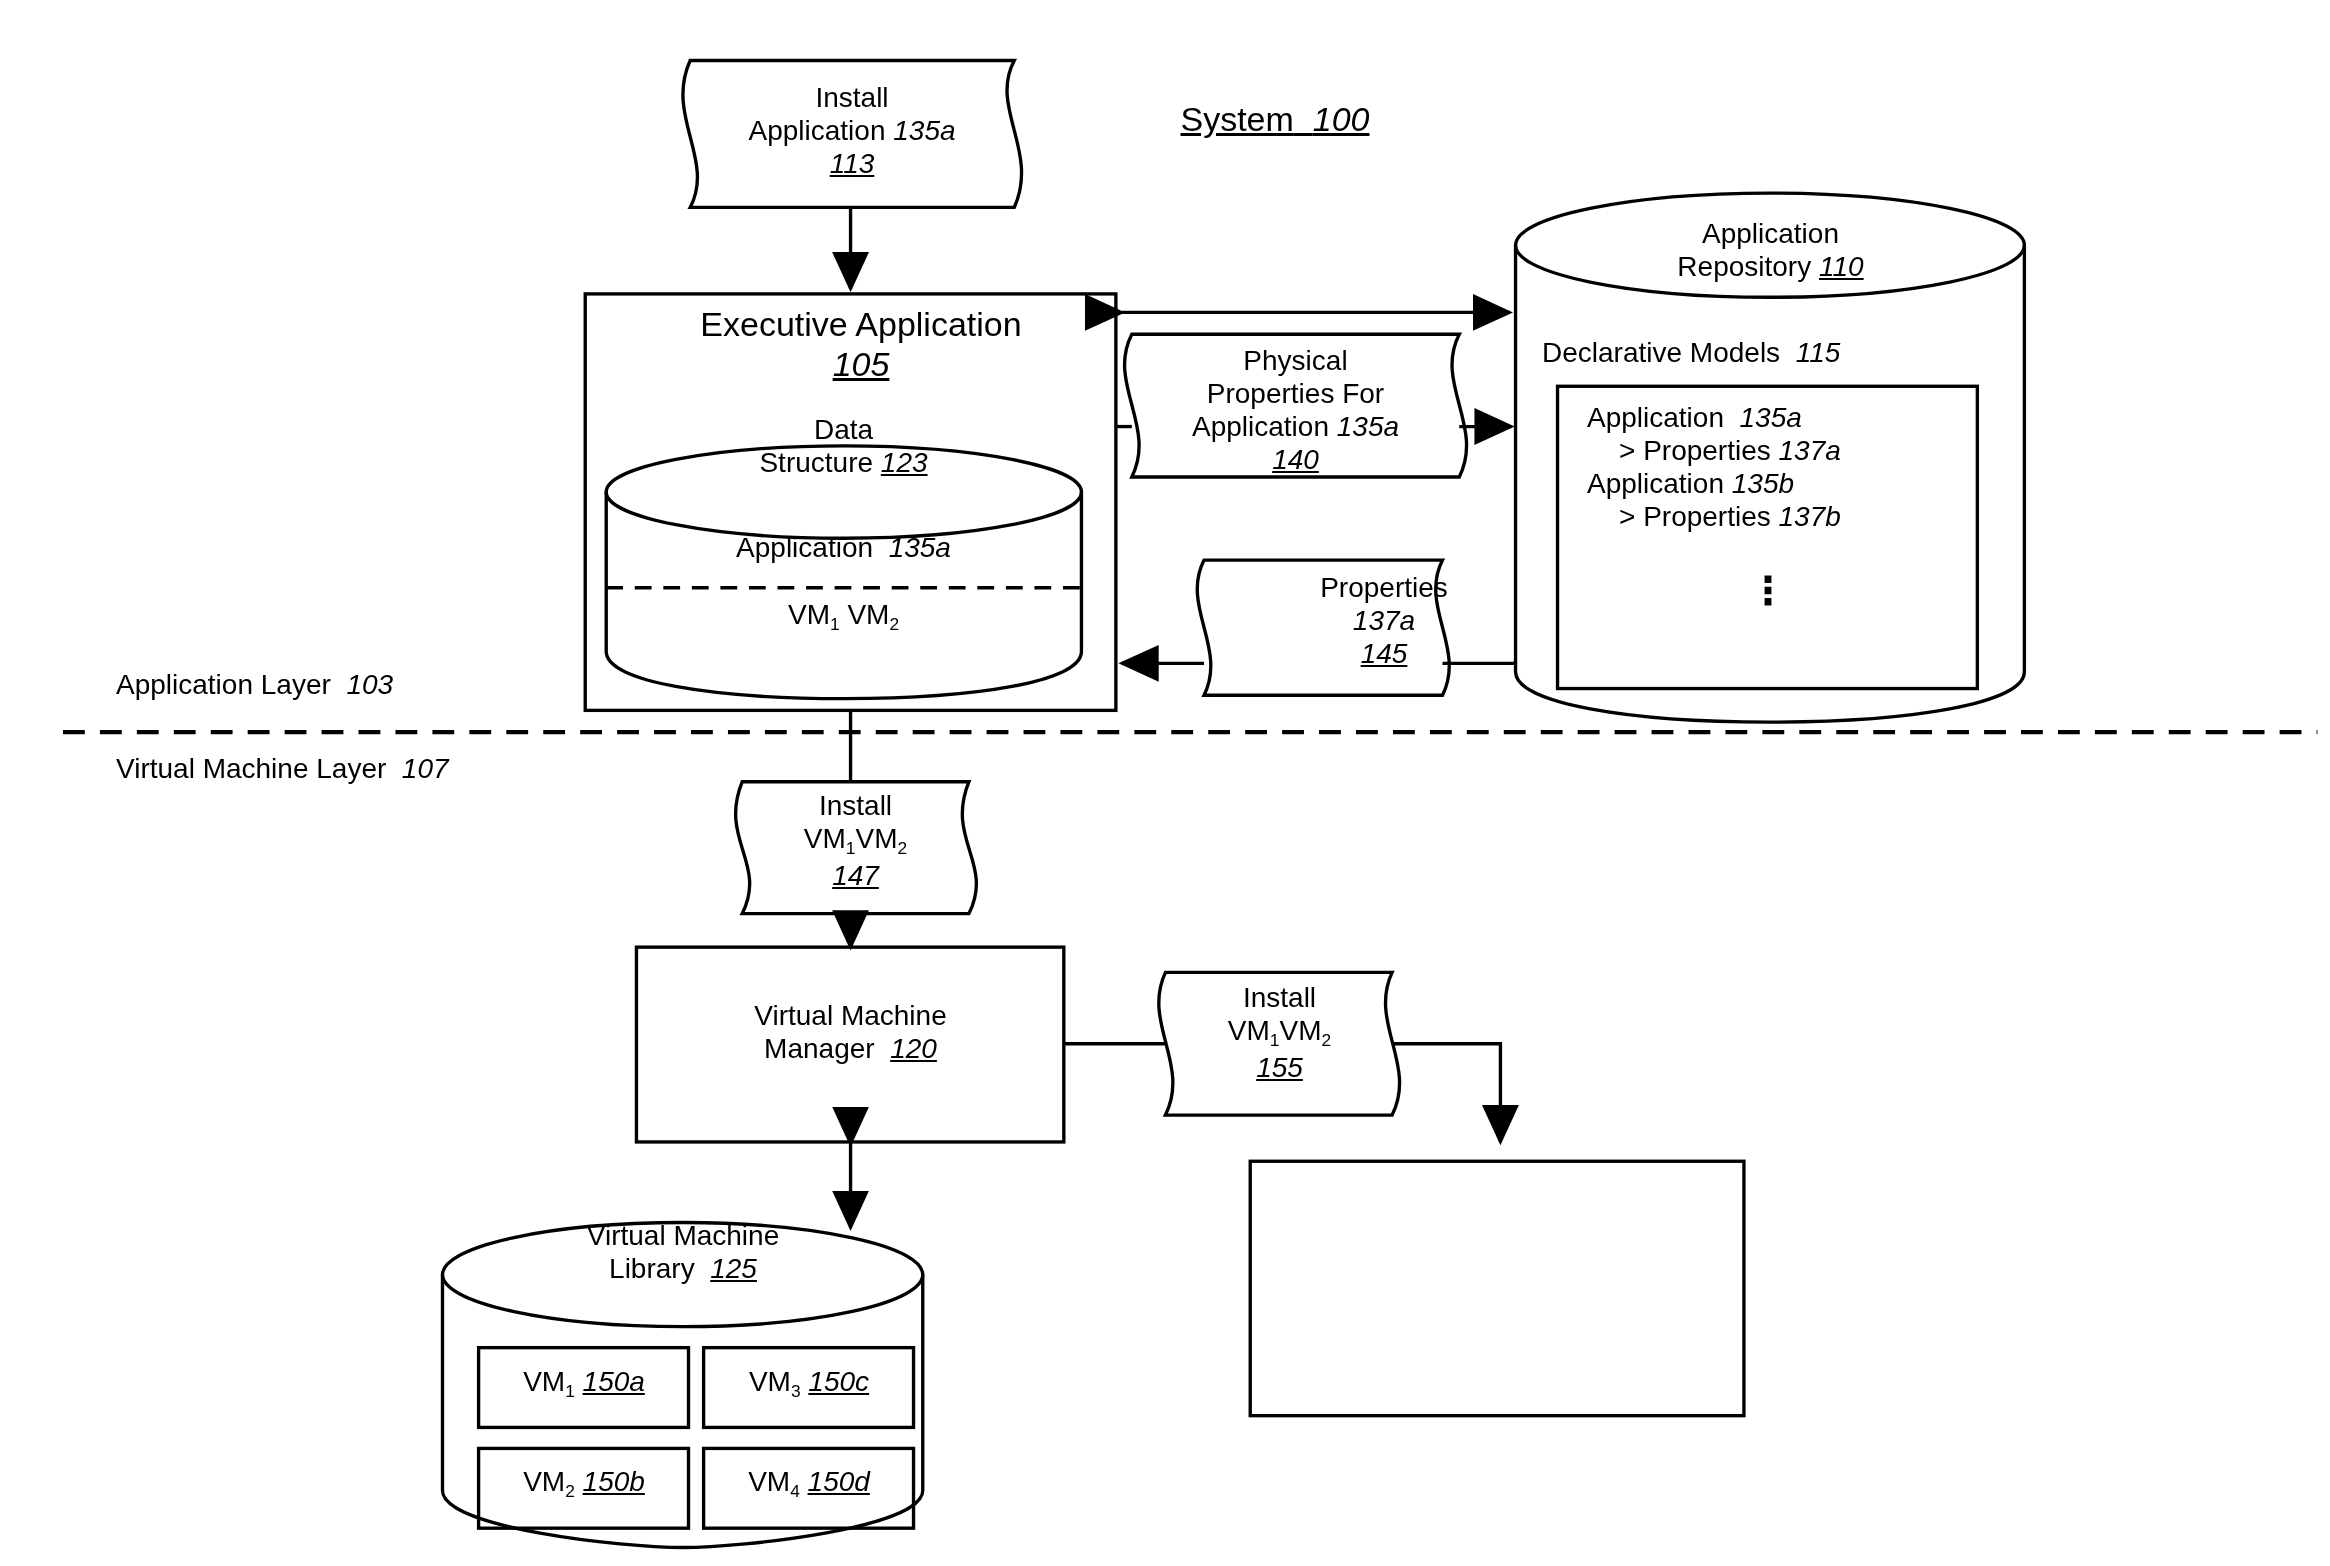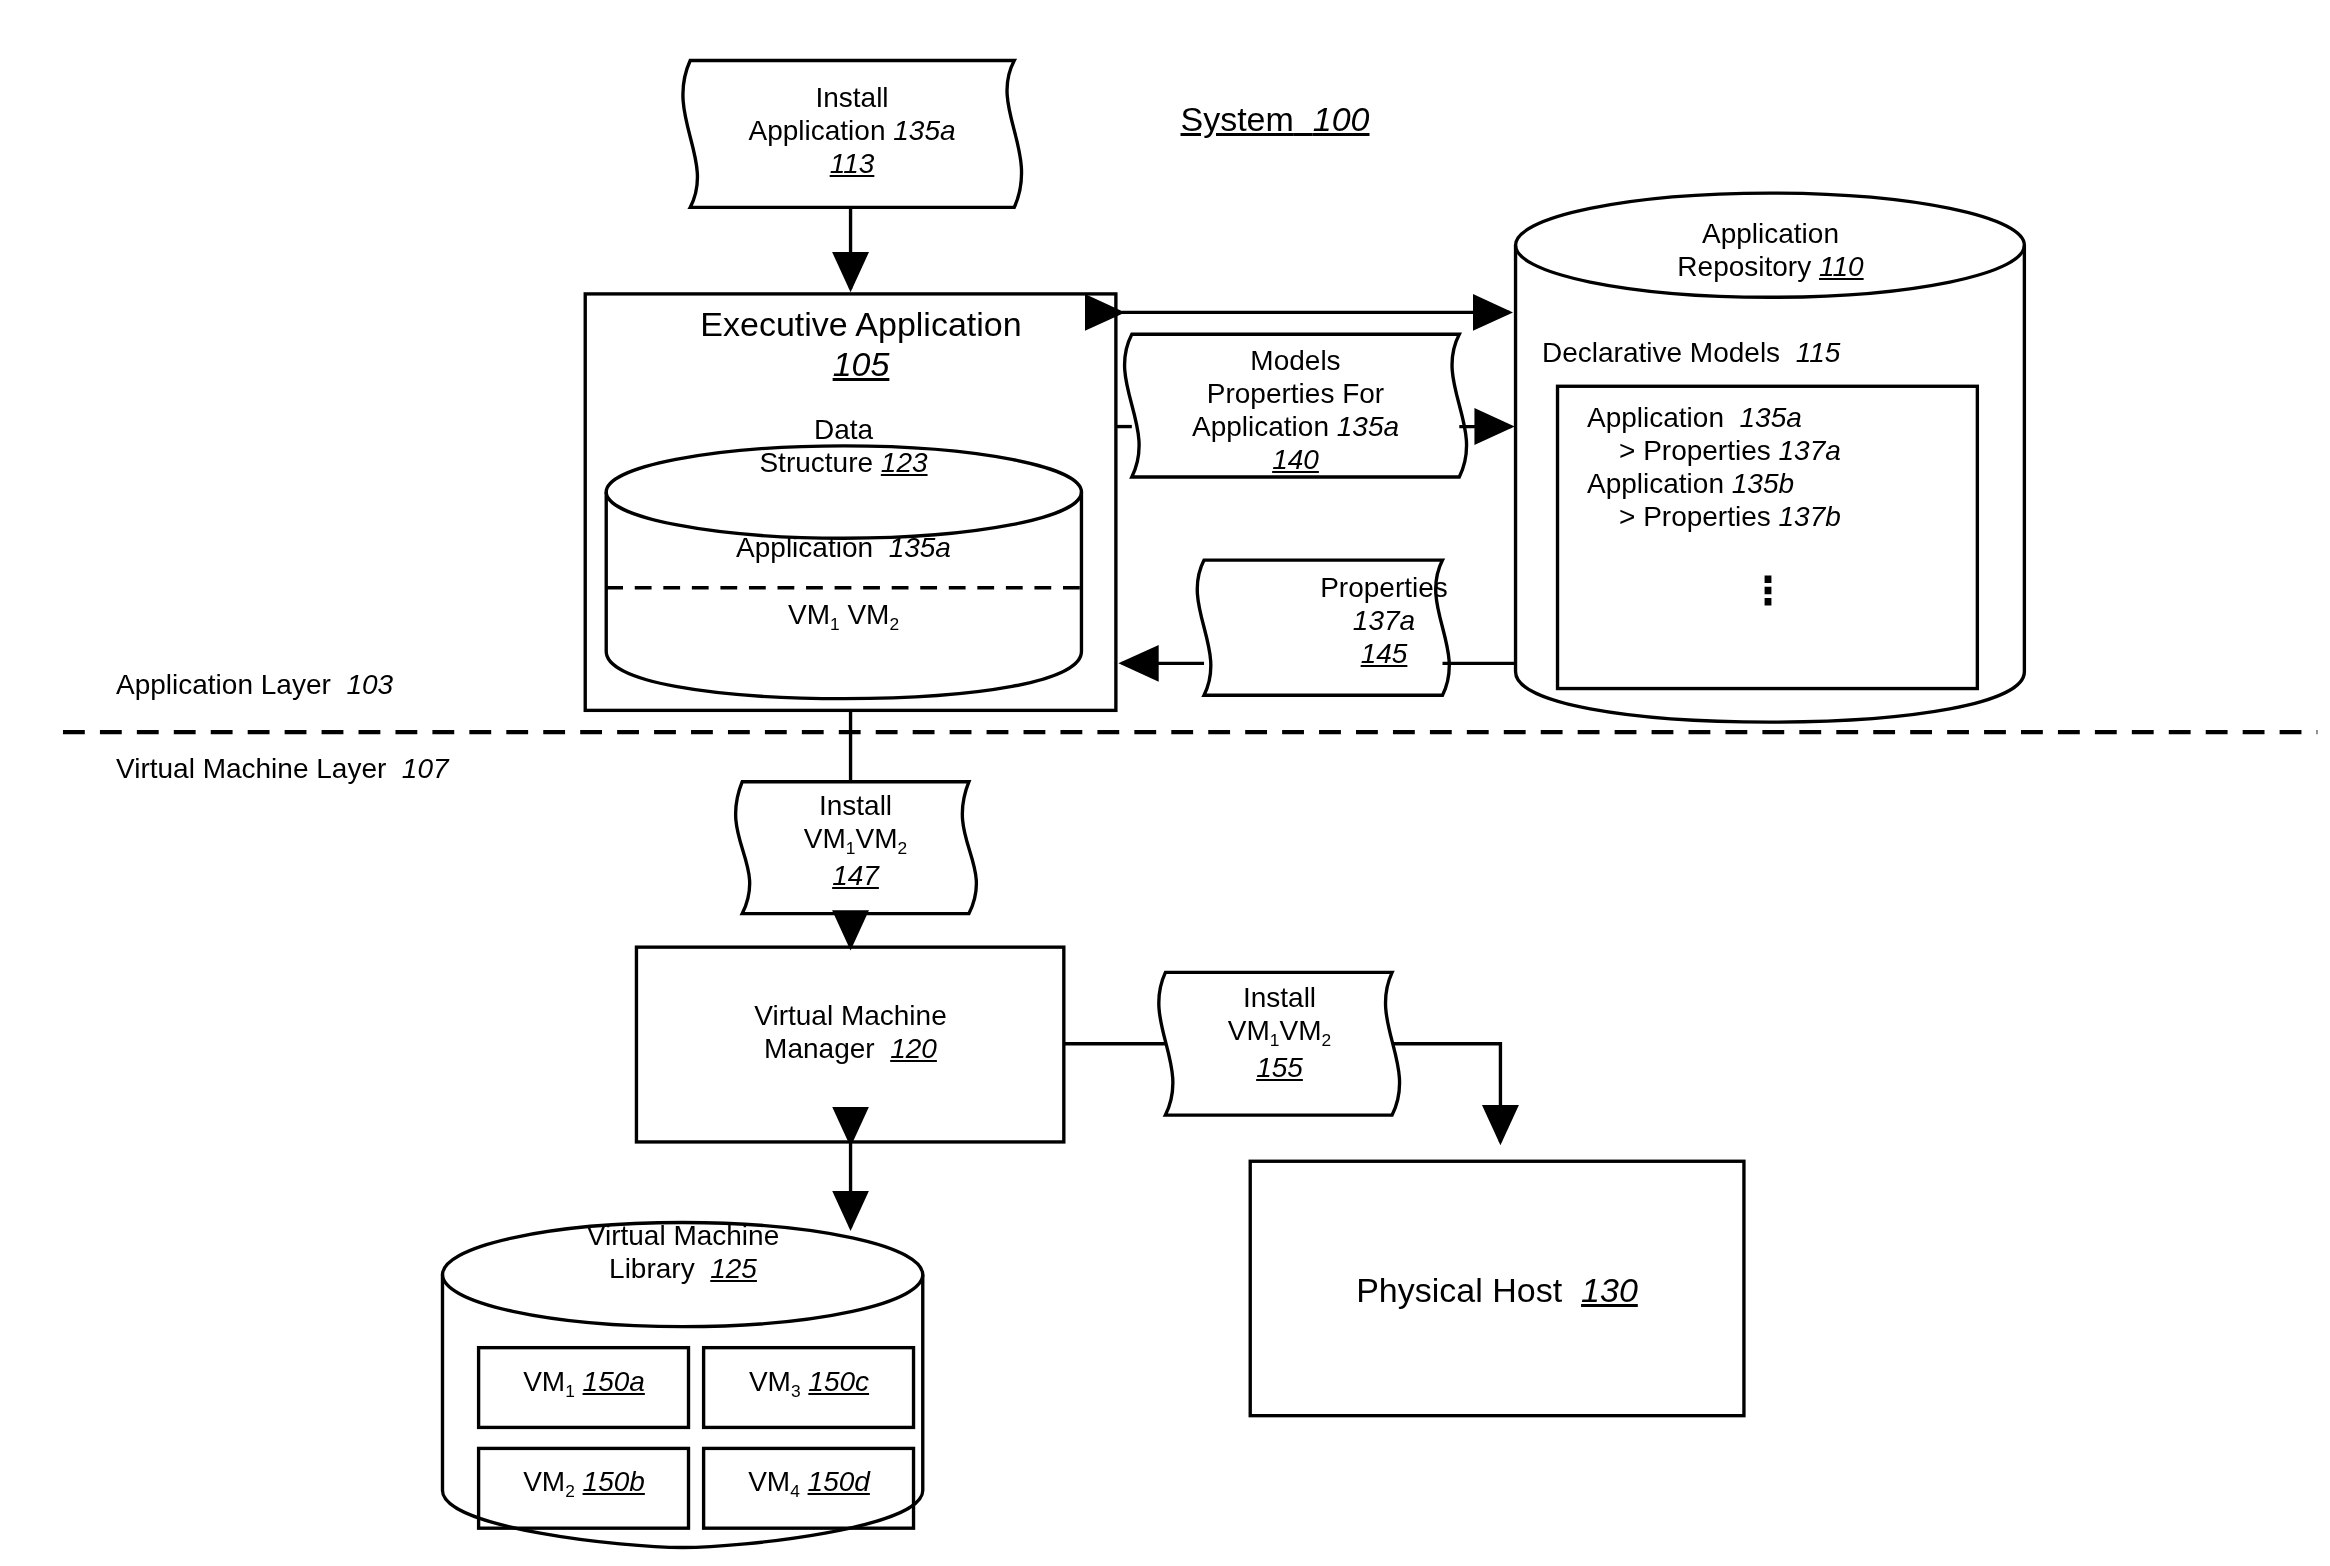--- a/index.html
+++ b/index.html
@@ -136,21 +136,21 @@
     <span>Application</span>&nbsp;&nbsp;<span class="i">135a</span>
   </div>
 
   <div class="abs ctr t lbl" style="left:606px;top:598px;width:475px;">
     <div>
       <span>VM</span><sub>1</sub>&nbsp;<span>VM</span><sub>2</sub>
     </div>
   </div>
 
   <div class="abs ctr t lbl" style="left:1132px;top:344px;width:327px;">
-    <div>Models</div>
+    <div>Physical</div>
     <div>Properties For</div>
     <div>
       <span>Application</span>&nbsp;<span class="i">135a</span>
     </div>
     <div class="u">140</div>
   </div>
 
   <div class="abs ctr t lbl" style="left:1265px;top:571px;width:238px;">
     <div>Properties</div>
     <div class="i">137a</div>
@@ -207,23 +207,20 @@
   </div>
 
   <div class="abs ctr t lbl" style="left:1166px;top:981px;width:227px;">
     <div>Install</div>
     <div>
       <span>VM</span><sub>1</sub><span>VM</span><sub>2</sub>
     </div>
     <div class="u">155</div>
   </div>
 
-  <div class="abs ctr t lbl-big" style="left:1250px;top:1270px;width:494px;">
-    <span>Physical Host</span>&nbsp;&nbsp;<span class="u">130</span>
-  </div>
 
   <div class="abs ctr t lbl" style="left:443px;top:1219px;width:480px;">
     <div>Virtual Machine</div>
     <div>
       <span>Library</span>&nbsp;&nbsp;<span class="u">125</span>
     </div>
   </div>
 
   <div class="abs ctr t lbl" style="left:479px;top:1365px;width:210px;">
     <span>VM</span><sub>1</sub>&nbsp;<span class="u">150a</span>

